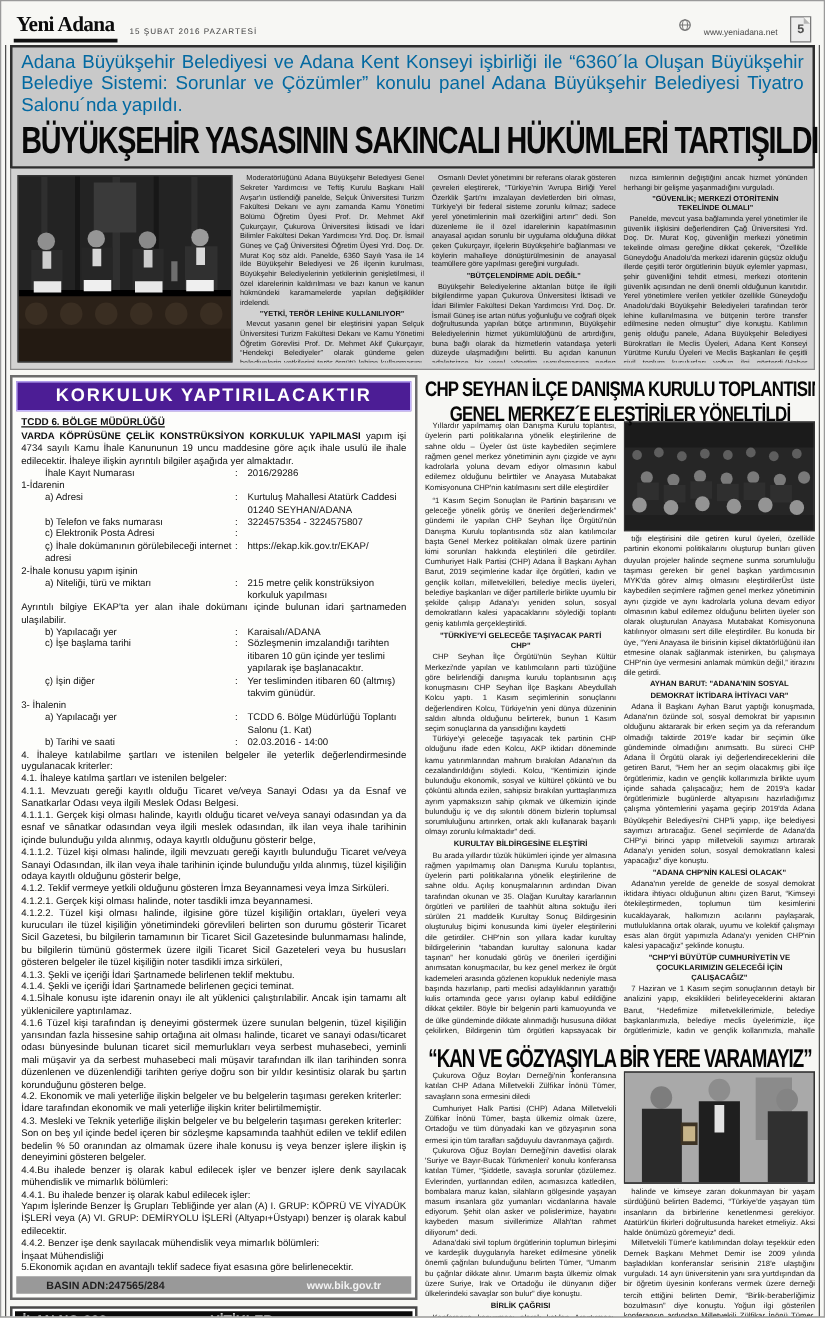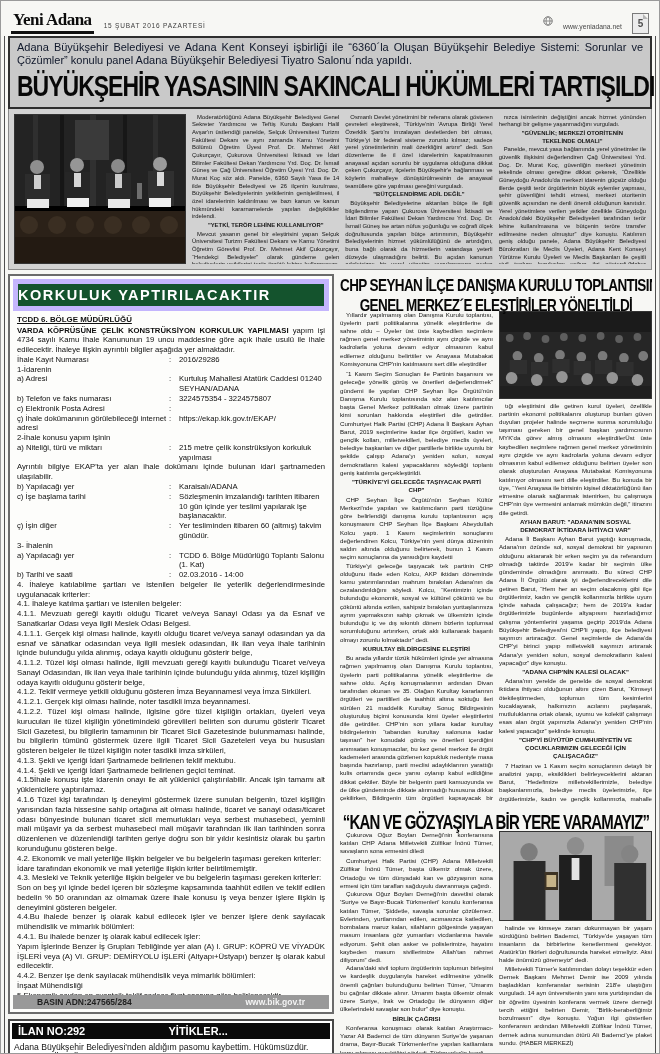--- a/index.html
+++ b/index.html
@@ -15,44 +15,44 @@
   .globe{padding-bottom:4px;}
   .site{font-size:6.8px;color:#4a4a4a;padding-bottom:4px;}
   .pageno{width:15px;height:19px;border:1px solid #7a7a7a;background:#ececec;font-size:10px;font-weight:bold;
           color:#4f4f4f;display:flex;align-items:center;justify-content:center;position:relative;}
   .pageno::before{content:"";position:absolute;top:0;right:0;border-style:solid;border-width:0 5px 5px 0;
           border-color:#f7f7f4 #f7f7f4 #b5b5b5 #b5b5b5;}
   
   .content{margin:0 3px;border-left:1px solid #4f4f4f;border-right:1px solid #4f4f4f;padding:0 3px;}
   
   .headline-box{border:2px solid #2e2e2e;background:#c9c9c9;padding:3px 7px 5px;}
-  .kicker{margin:0;font-size:11px;line-height:1.16;color:#0f172a;text-align:justify;}
+  .kicker{margin:0;font-size:15px;line-height:1.16;color:#0369a1;text-align:justify;}
   .headline{margin:3px 0 0;font-size:23px;line-height:25px;font-weight:bold;text-align:center;
             letter-spacing:-1px;transform:scaleY(1.32);transform-origin:center top;height:32px;
             white-space:nowrap;color:#080808;overflow:visible;}
   .top-body{display:flex;gap:6px;background:#d2d2d2;border:1px solid #8a8a8a;border-top:none;
             padding:5px;height:150px;}
   .photo{border:1px solid #333;background:#444;flex:none;overflow:hidden;}
   .photo svg{display:block;}
   .panel{width:170px;height:148px;}
   .tcol{flex:1;min-width:0;font-size:5.9px;line-height:1.3;text-align:justify;overflow:hidden;color:#141414;}
   .tcol .para{margin:0;text-indent:5px;}
   .tcol .sub,.ncol .sub{margin:1px 6px;font-weight:bold;text-align:center;text-indent:0;}
   
   .lower{display:flex;gap:6px;margin-top:4px;}
   .left-pane{width:326px;flex:none;display:flex;flex-direction:column;}
   .notice{border:2px solid #6b6b6b;background:#fdfdfb;height:740px;display:flex;flex-direction:column;
           box-sizing:border-box;padding:3px;}
-  .notice-title{background:#14532d;color:#fff;border:5px solid #c4b5fd;text-align:left;
+  .notice-title{background:#4c1d95;color:#fff;border:1px solid #c4b5fd;text-align:center;
           font-size:14.5px;font-weight:bold;letter-spacing:1.5px;padding:3px 0;}
   .notice-body{flex:1;overflow:hidden;padding:4px 4px 0;font-size:7.7px;line-height:1.27;color:#101010;}
   .tcdd{margin:0 0 1px;font-weight:bold;text-decoration:underline;font-size:7.9px;}
   .notice-body .para{margin:0;text-align:justify;}
   .kv{display:flex;}
-  .kl{width:152px;flex:none;}
+  .kl{width:152px;flex:none;margin-left:19px;}
   .kc{width:10px;flex:none;}
   .kv-v{flex:1;}
   .basin-bar{background:#999;display:flex;justify-content:space-between;align-items:center;
           padding:2px 24px;font-size:8.5px;font-weight:bold;}
   .basin-bar .bl{color:#1f1f1f;}
   .basin-bar .br{color:#f4f4f4;}
   .yitikler{margin-top:5px;border:2px solid #474747;padding:2px;background:#fff;}
   .ybar{background:#0a0a0a;color:#fff;display:flex;font-size:11px;font-weight:bold;padding:2px 6px;}
   .ybar .mid{flex:1;text-align:center;margin-left:47px;}
   .ybar .end{width:60px;}

